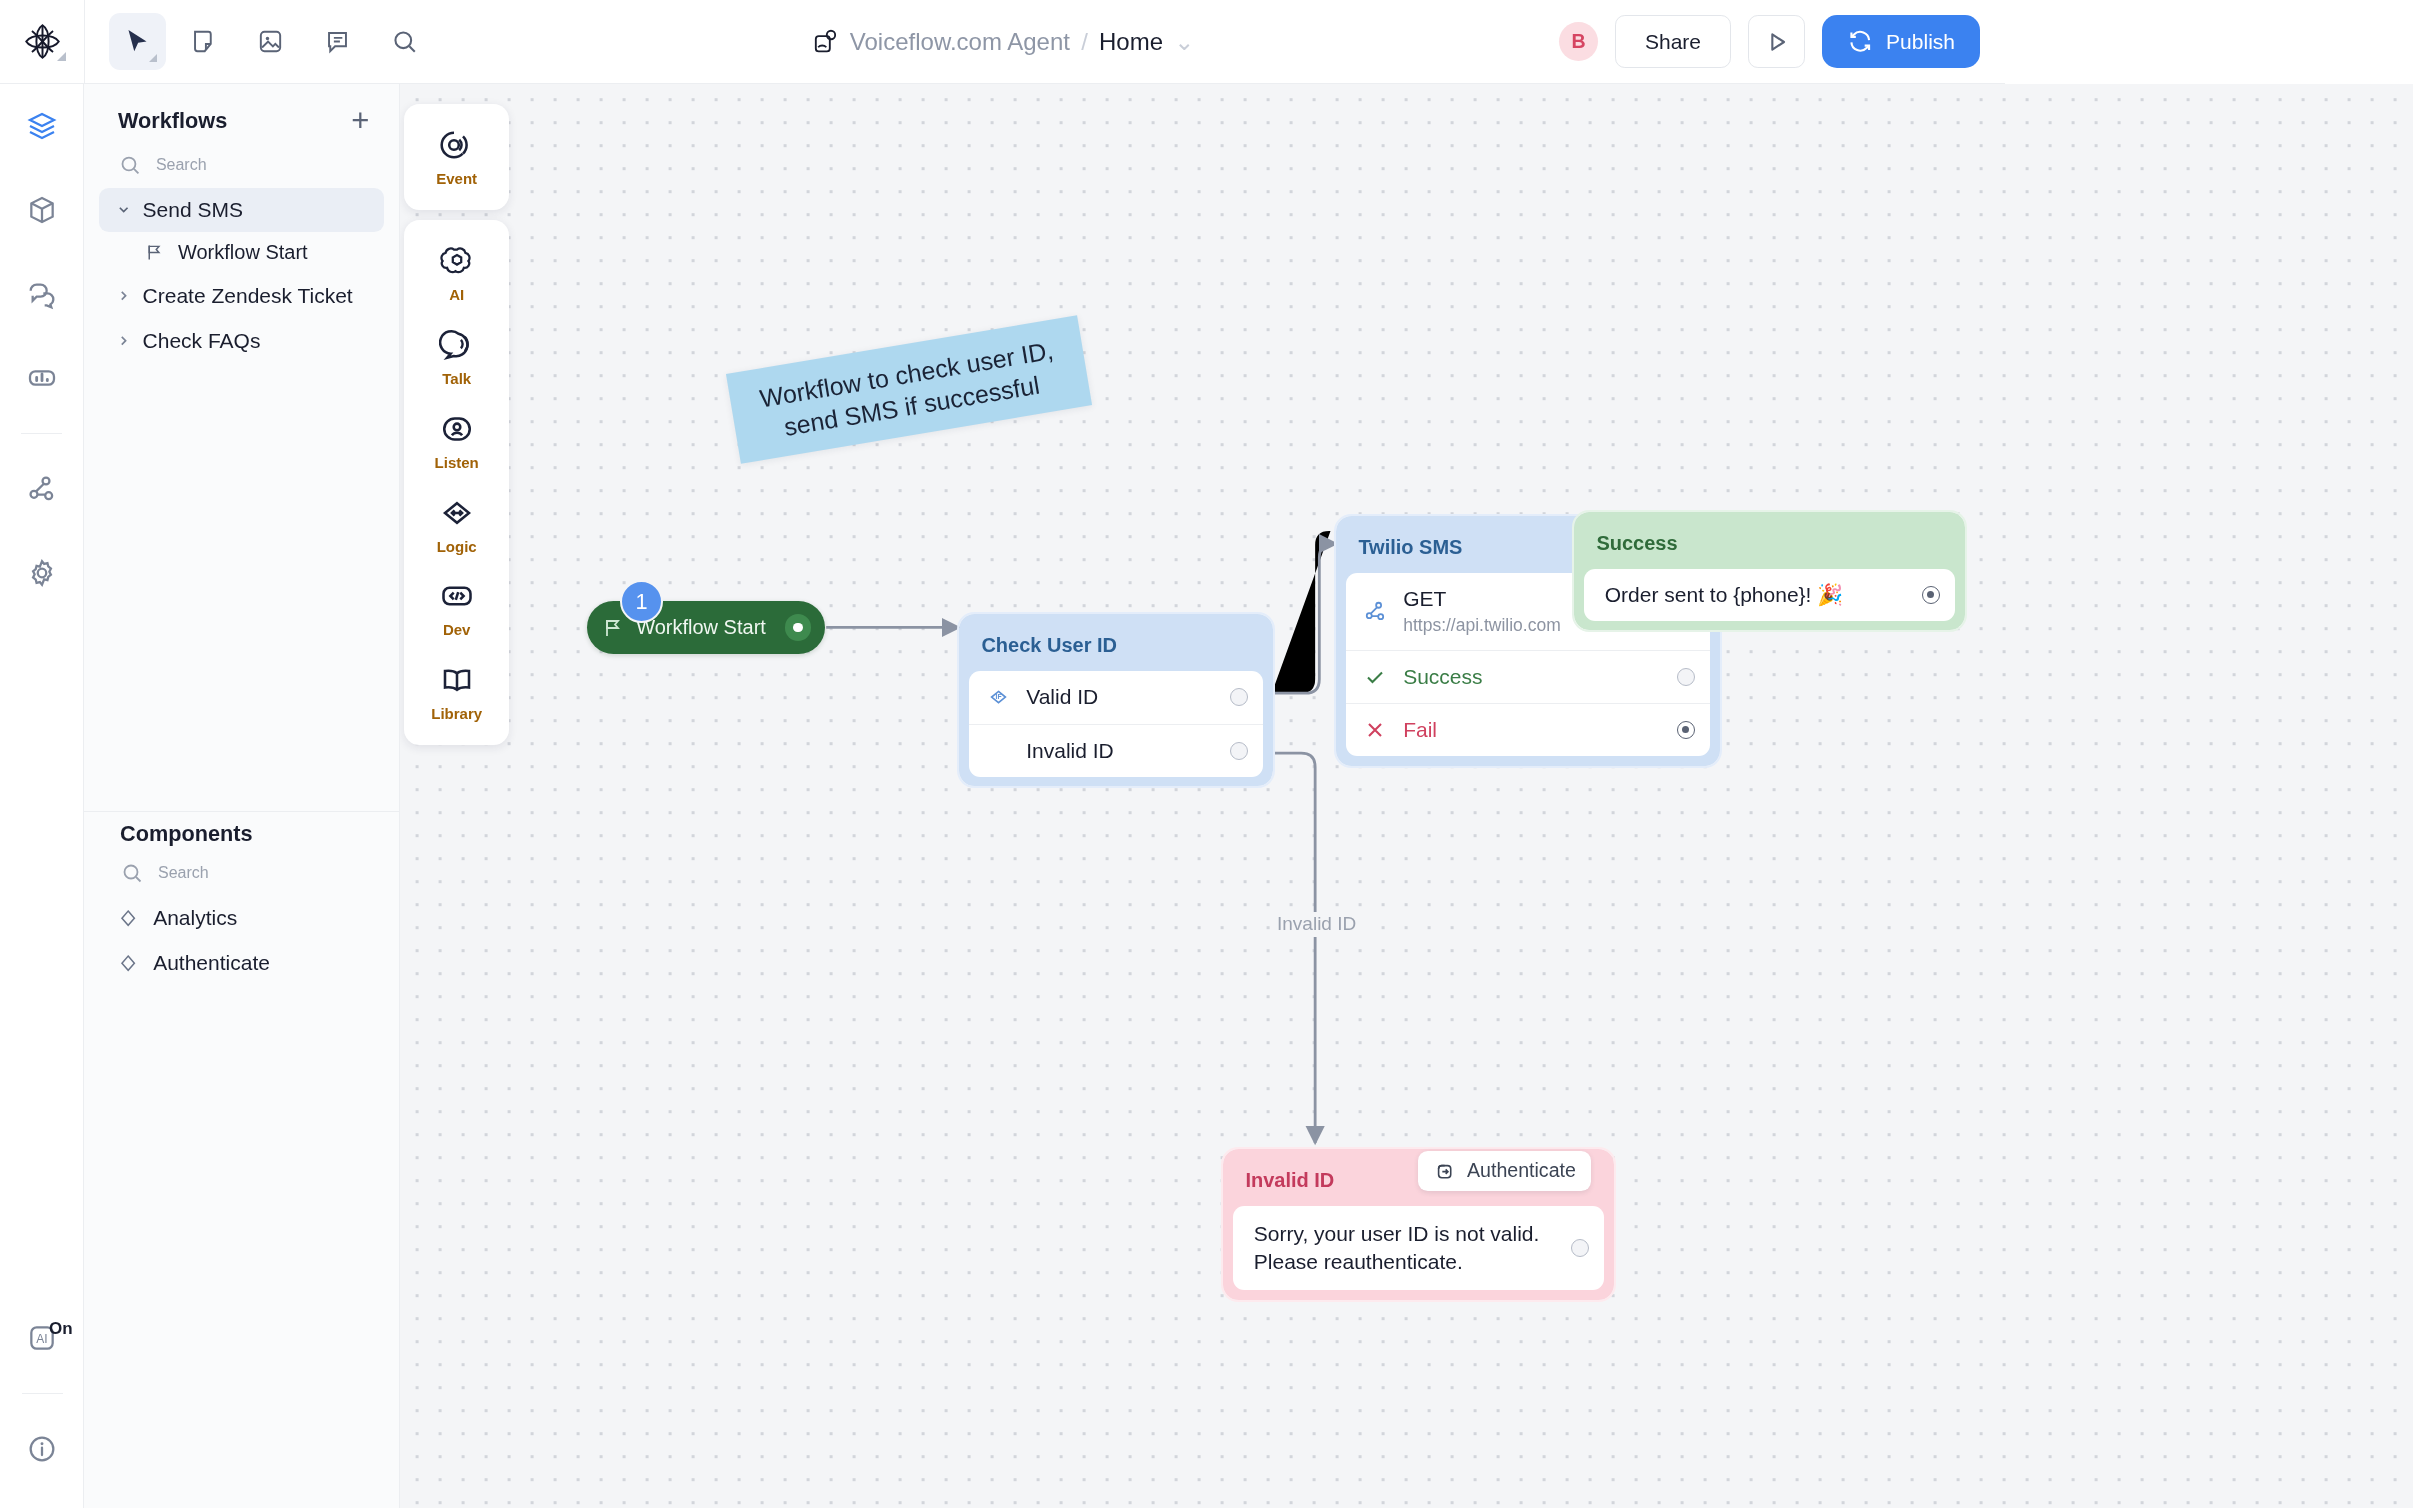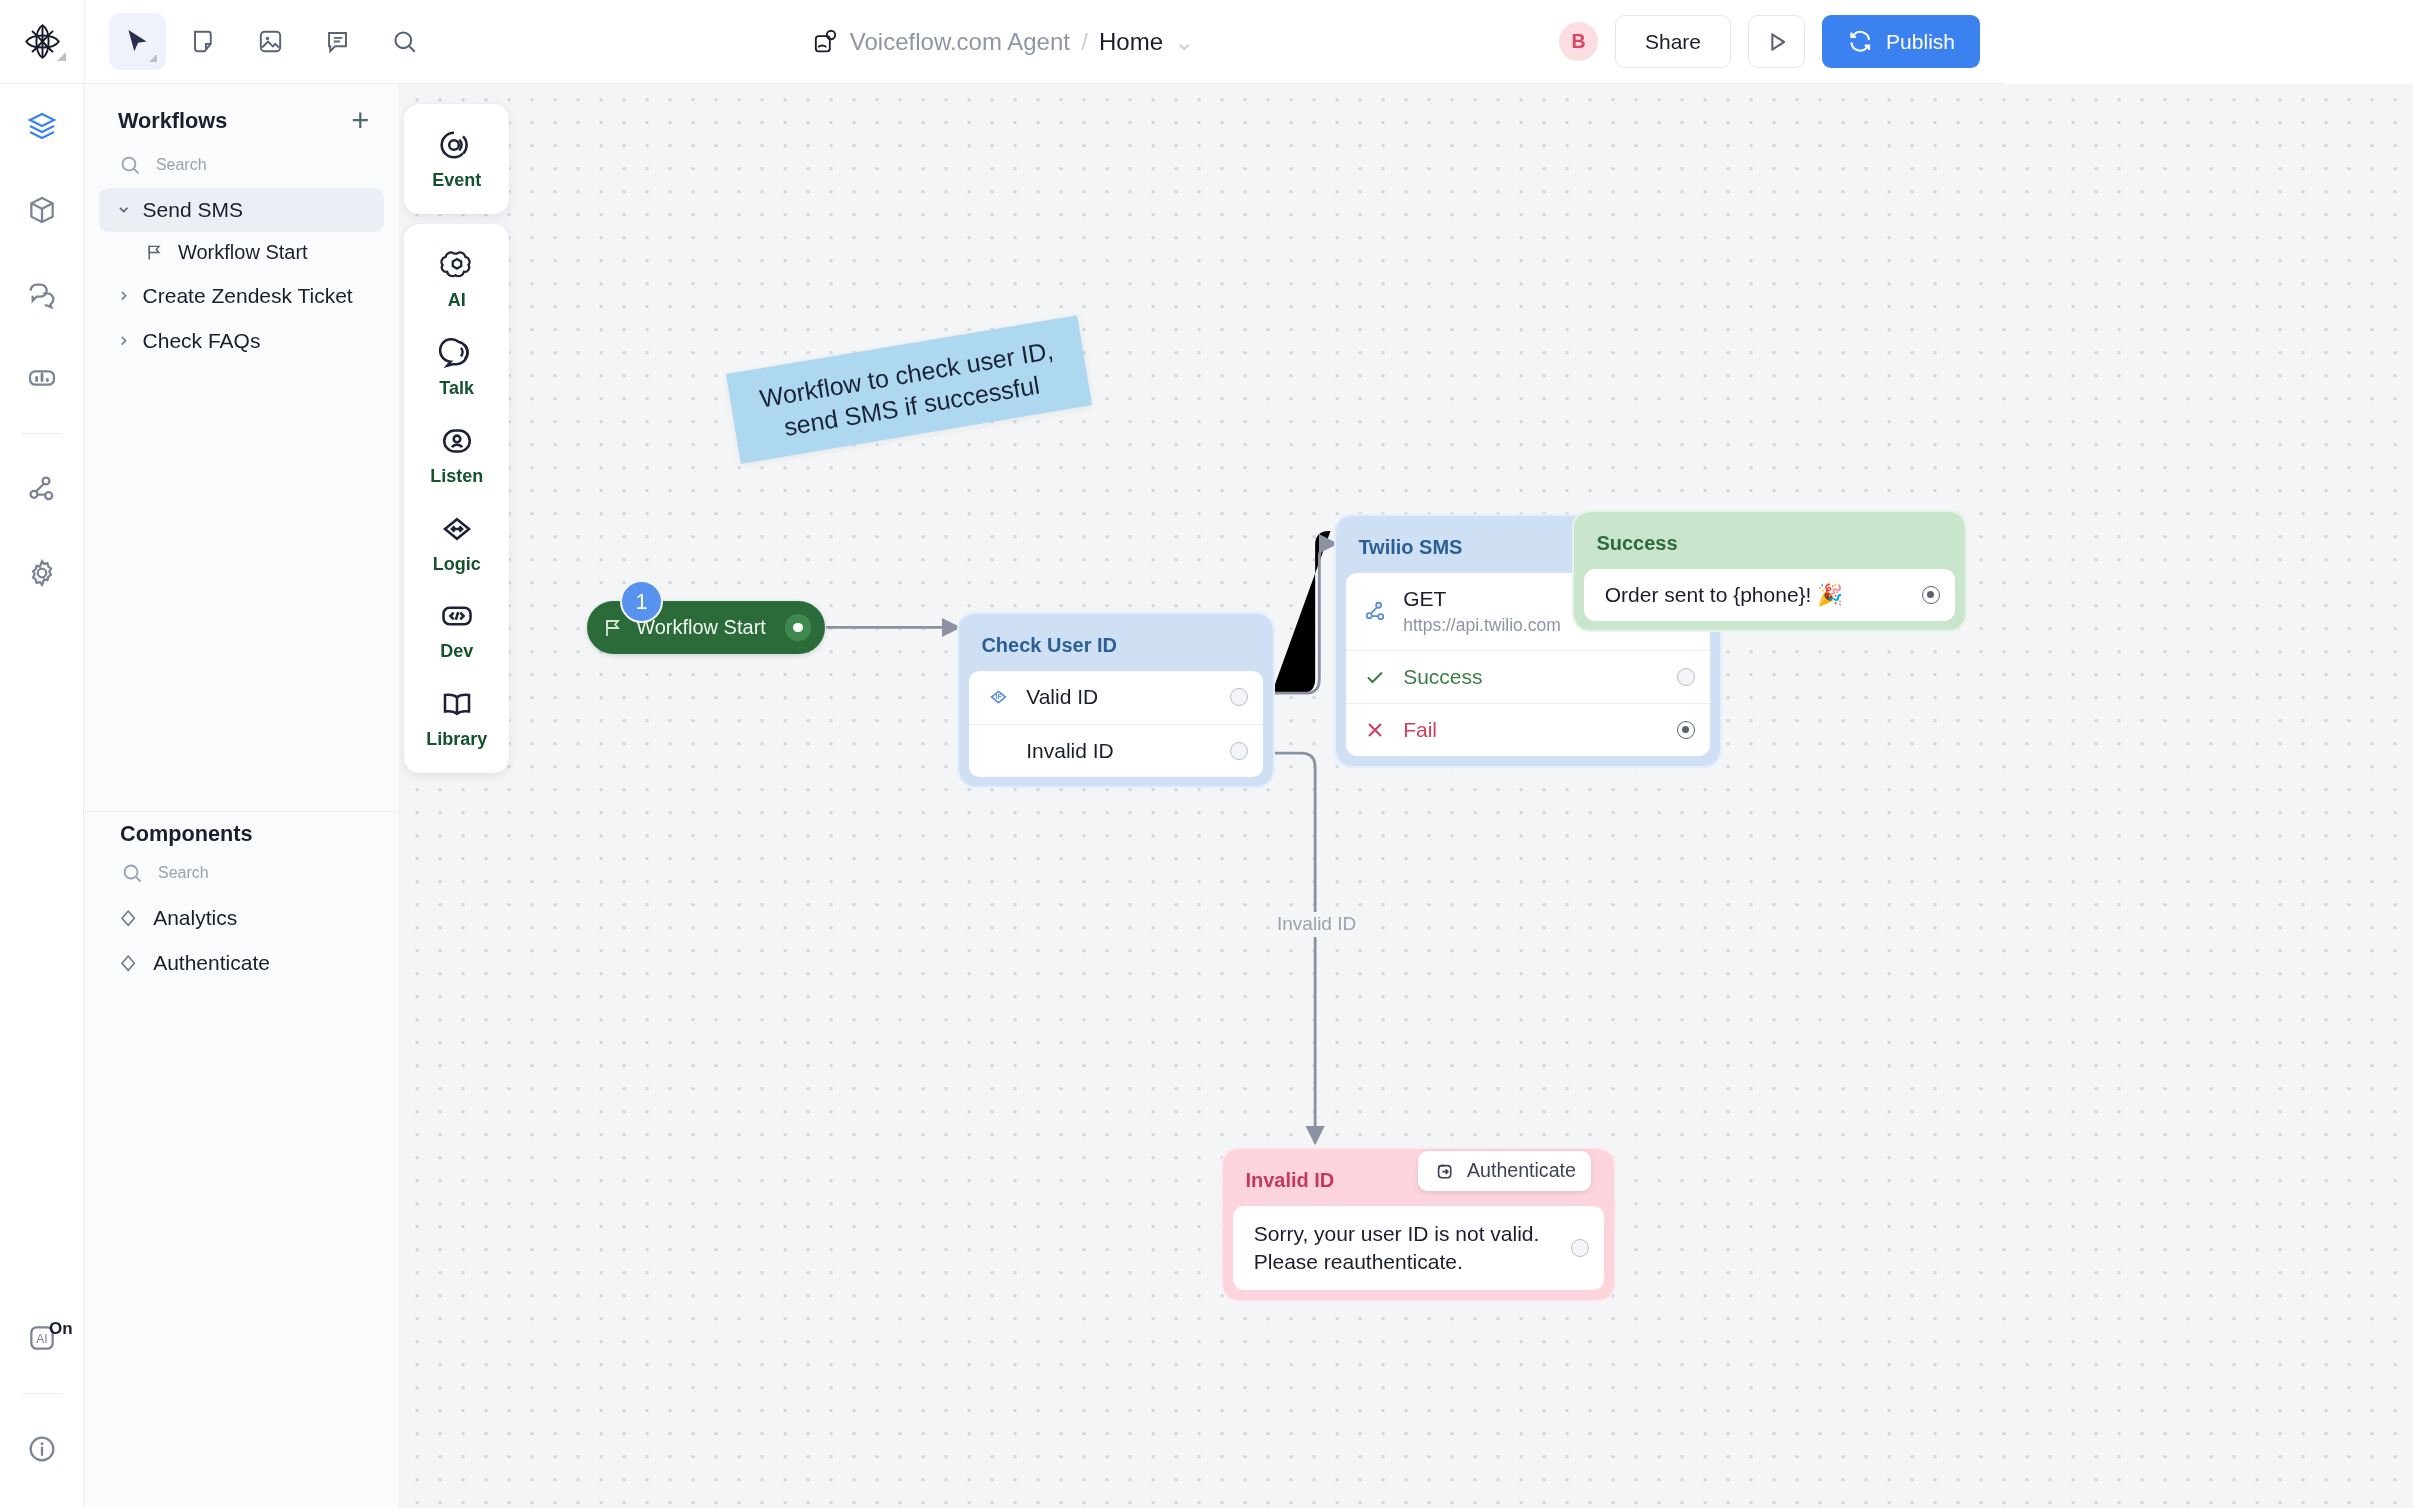--- a/index.html
+++ b/index.html
@@ -52,21 +52,21 @@
   .btn-share {
     height: 53px; padding: 0 29px; border:0.7px solid #e3e6eb; border-radius: 9.8px;
     background:#fff; font-size:21px; color:#1a1e2e;
     display:flex; align-items:center; cursor:pointer;
   }
   .btn-run {
     width: 57px; height: 53px; border:0.7px solid #e3e6eb; border-radius: 9.8px;
     background:#fff; display:flex; align-items:center; justify-content:center; cursor:pointer;
   }
   .btn-publish {
-    height: 53px; padding: 0 25px; border-radius: 9px; background:#3b82f0;
+    height: 53px; padding: 0 25px; border-radius: 15px; background:#3b82f0;
     color:#fff; font-size:21px; display:flex; align-items:center; gap:12.6px; cursor:pointer;
   }
 
   
   .rail {
     position:absolute; top:84px; left:0; width:84px; height:1425px;
     background:#ffffff; border-right:0.7px solid #eceef1; z-index:50;
   }
   .rail-icon {
     width:84px; height:84px; display:flex; align-items:center; justify-content:center; cursor:pointer;
@@ -126,21 +126,21 @@
   
   .palette { position:absolute; left:4.2px; top:19.6px; width:105px; z-index:20; }
   .pal-card {
     background:#ffffff; border-radius:15.4px; box-shadow:0 2.1px 9.8px rgba(28,38,63,.09);
     padding: 11.2px 0; margin-bottom: 9.8px;
   }
   .pal-item {
     display:flex; flex-direction:column; align-items:center; gap:7px;
     padding: 12.6px 0 11.2px 0; cursor:pointer;
   }
-  .pal-label { font-size:18px; color:#14532d; font-weight:600; }
+  .pal-label { font-size:15px; color:#a16207; font-weight:600; }
 
   
   .sticky {
     position:absolute; left:331px; top:260px; width:356px; height:91px;
     background:#aed8ef; transform: rotate(-9.5deg);
     box-shadow: 0 1.4px 7px rgba(30,40,60,.08);
     display:flex; align-items:center; justify-content:center; text-align:center;
     padding: 0 15.4px;
   }
   .sticky-text { font-size:25px; line-height:1.28; color:#1a2336; }

